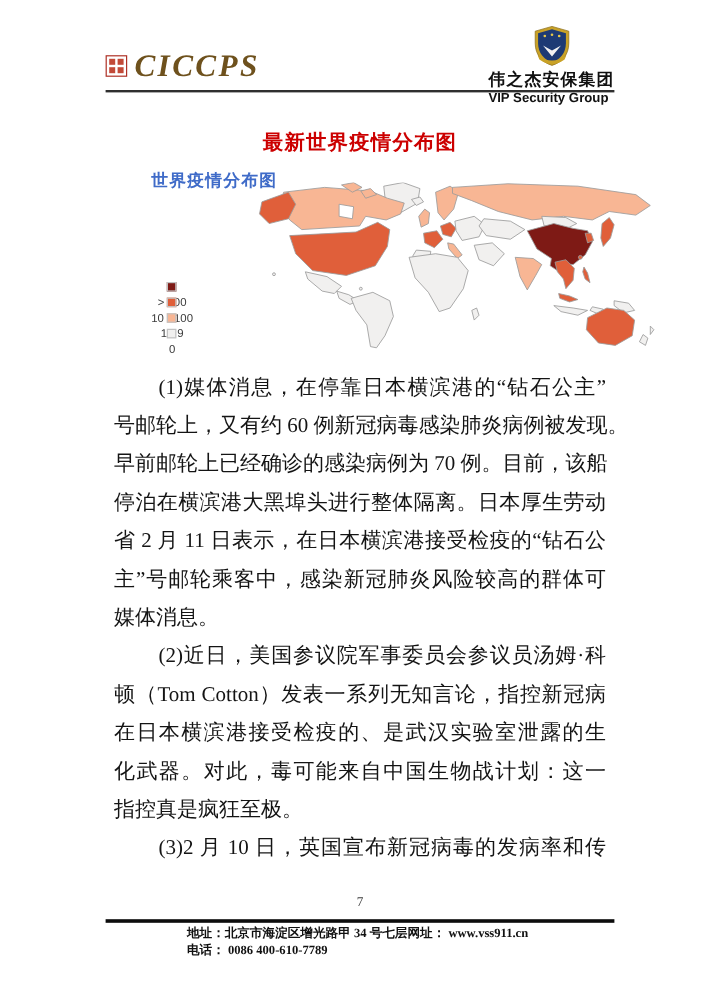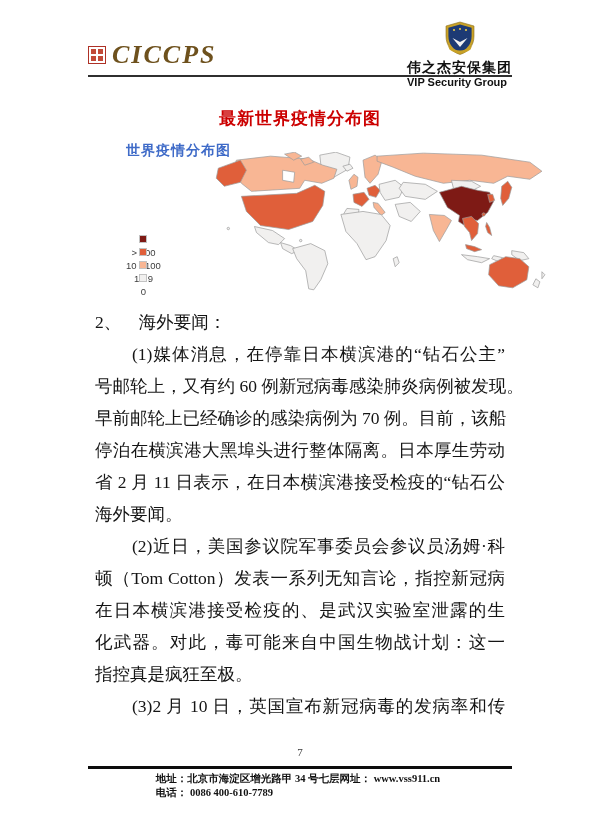--- a/index.html
+++ b/index.html
@@ -155,27 +155,27 @@
         <path d="M344,98 l12,2 l5,6 l-9,2 l-8,-6 z" fill="#f1f0ef"></path>
 
         <path d="M322,112 l16,-8 l14,2 l9,8 l-2,13 l-14,8 l-14,-2 l-10,-11 z" fill="#e05f3a"></path>
         <path d="M368,126 l4,3 l-2,6 l-5,-3 z" fill="#f1f0ef"></path>
         <path d="M374,119 l3,3 l-3,4 z" fill="#f1f0ef"></path>
       </g>
     </svg>
   </div>
 
   <div class="body-text">
-      <div class="line">2、　海外要闻：</div>
       <div class="line indent just">(1)媒体消息，在停靠日本横滨港的“钻石公主”</div>
       <div class="line just">号邮轮上，又有约 60 例新冠病毒感染肺炎病例被发现。</div>
       <div class="line just">早前邮轮上已经确诊的感染病例为 70 例。目前，该船</div>
       <div class="line just">停泊在横滨港大黑埠头进行整体隔离。日本厚生劳动</div>
       <div class="line just">省 2 月 11 日表示，在日本横滨港接受检疫的“钻石公</div>
-      <div class="line">海外要闻。</div>
+      <div class="line just">主”号邮轮乘客中，感染新冠肺炎风险较高的群体可</div>
+      <div class="line">媒体消息。</div>
       <div class="line indent just">(2)近日，美国参议院军事委员会参议员汤姆·科</div>
       <div class="line just">顿（Tom Cotton）发表一系列无知言论，指控新冠病</div>
       <div class="line just">在日本横滨港接受检疫的、是武汉实验室泄露的生</div>
       <div class="line just">化武器。对此，毒可能来自中国生物战计划：这一</div>
       <div class="line">指控真是疯狂至极。</div>
       <div class="line indent just">(3)2 月 10 日，英国宣布新冠病毒的发病率和传</div>
     </div>
 
   <div class="page-num">7</div>
   <div class="ftr-rule"></div>

